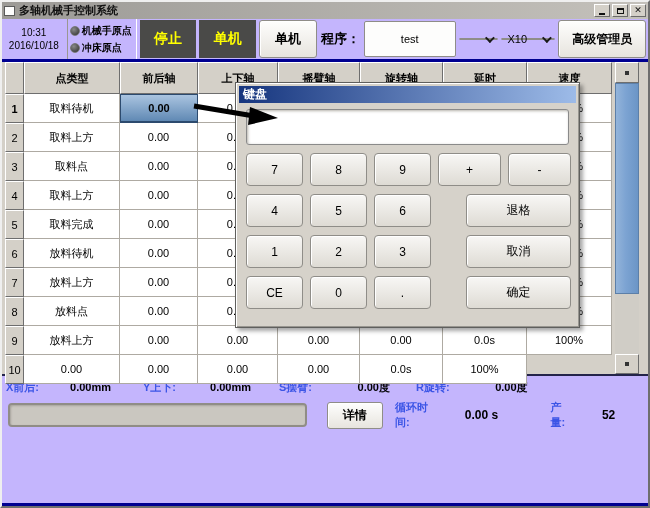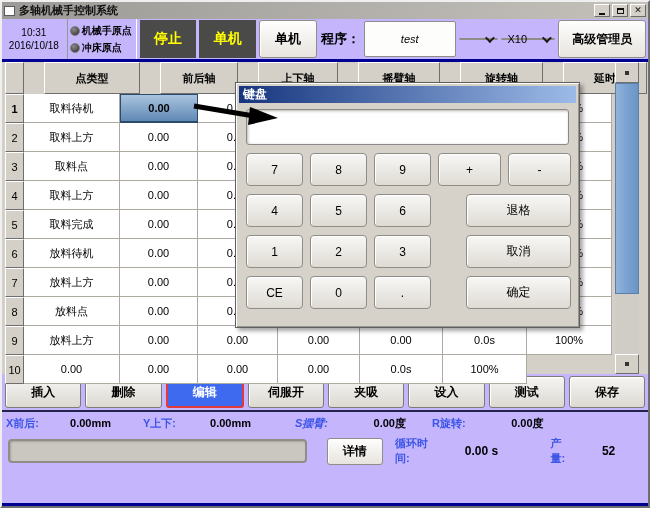--- a/index.html
+++ b/index.html
@@ -22,34 +22,34 @@
   .timebox{width:60px;display:flex;flex-direction:column;justify-content:center;align-items:center;font-size:10px;color:#000;line-height:13px;}
   .originbox{width:70px;border-left:1px solid #9a9792;border-right:1px solid #fff;display:flex;flex-direction:column;justify-content:center;gap:3px;padding-left:2px;}
   .origin-row{display:flex;align-items:center;gap:2px;}
   .led{width:10px;height:10px;border-radius:50%;background:radial-gradient(circle at 35% 30%,#8a8a8a,#2d2d2d);border:1px solid #777;flex:0 0 auto;}
   .olab{font-size:10px;font-weight:bold;color:#000;white-space:nowrap;}
   .dark-panel{width:57px;background:var(--panel-dark);color:var(--yellow);font-size:14px;font-weight:bold;display:flex;align-items:center;justify-content:center;margin:1px 0;}
   .btn{background:linear-gradient(#fefefd,#e7e4de);border:1px solid #8f8d88;border-radius:3px;color:#000;}
   .raised{box-shadow:inset 1px 1px 0 #fff;}
   .btn-single{width:58px;font-size:13px;font-weight:bold;margin:1px 0;}
   .plabel{display:flex;align-items:center;font-size:13px;font-weight:bold;padding:0 1px;white-space:nowrap;}
-  .combo-display{width:92px;margin:2px 0;background:#fdfdfc;border:1px solid #8f8d88;border-radius:2px;display:flex;align-items:center;justify-content:center;font-size:11px;font-style:italic;}
+  .combo-display{width:92px;margin:2px 0;background:#fdfdfc;border:1px solid #8f8d88;border-radius:2px;display:flex;align-items:center;justify-content:center;font-size:11px;}
   .combo{background:linear-gradient(#f1f0ed,#d8d5ce);border:1px solid #8f8d88;border-radius:2px;margin:19px 0;display:flex;align-items:center;justify-content:flex-end;padding:0 5px;}
   .combo.small{width:40px;}
   .combo.x10{width:54px;justify-content:space-between;font-size:11px;}
   .chev{width:7px;height:7px;border-right:2px solid #1a1a1a;border-bottom:2px solid #1a1a1a;transform:rotate(45deg) translateY(-2px);}
   .btn-user{width:88px;font-size:12px;font-weight:bold;margin:1px 0;}
 
   .navy-sep{height:3px;background:var(--navy);flex:0 0 auto;}
 
   
   .table-area{position:relative;height:312px;padding-left:3px;display:flex;flex:0 0 auto;background:#d4d0c8;}
   .grid{width:607px;}
   .thead,.trow{display:grid;grid-template-columns:19px 96px 78px 80px 82px 83px 84px 85px;}
-  .thead{height:32px;gap:20px;}
+  .thead{height:32px;}
   .hcell{background:#d4d0c8;border:1px solid;border-color:#fff #6e6e6e #6e6e6e #fff;display:flex;align-items:center;justify-content:center;font-size:11px;font-weight:bold;color:#000;}
   .trow{height:29px;}
   .cell{background:#fff;border-right:1px solid #aeaaa2;border-bottom:1px solid #aeaaa2;display:flex;align-items:center;justify-content:center;font-size:11px;color:#000;overflow:hidden;}
   .cell.num{background:#d4d0c8;border:1px solid;border-color:#fff #6e6e6e #6e6e6e #fff;font-size:11px;}
   .trow:first-child .num{font-weight:bold;}
   .cell.sel{background:linear-gradient(180deg,var(--selTop),var(--selBot));border:1px solid #2c4a6e;border-bottom-width:2px;font-weight:bold;}
   .scrollbar{width:24px;margin-left:3px;display:flex;flex-direction:column;}
   .sb-btn{height:21px;background:#d4d0c8;border:1px solid;border-color:#fff #6e6e6e #6e6e6e #fff;display:flex;align-items:center;justify-content:center;}
   .dot{width:4px;height:4px;background:#333;}
   .sb-thumb{height:211px;background:linear-gradient(90deg,#93b4da,var(--thumb) 45%,#6b95c6);border:1px solid #5c7fa8;}
@@ -70,21 +70,21 @@
   .action-row{height:36px;display:flex;gap:4px;padding:2px 3px;flex:0 0 auto;}
   .abtn{flex:1;background:linear-gradient(#f6f5f3,#dcd9d2);border:1px solid #7d7b76;border-radius:3px;font-size:12px;font-weight:bold;color:#000;box-shadow:inset 1px 1px 0 #fff;}
   .abtn.active{background:var(--accent);color:#fff;border:2px solid var(--red);box-shadow:none;}
   .dark-sep{height:2px;background:#24244a;flex:0 0 auto;}
 
   
   .status-row{height:22px;display:flex;align-items:center;font-size:11px;font-weight:bold;padding-left:4px;flex:0 0 auto;}
   .slab{color:var(--lblblue);}
   .sval{color:#000;text-align:right;}
   .sval.v1{width:72px;} .slab.l2{margin-left:32px;} .sval.v2{width:75px;}
-  .slab.l3{margin-left:44px;font-style:italic;} .sval.v3{width:78px;} .slab.l4{margin-left:26px;} .sval.v4{width:78px;}
+  .slab.l3{margin-left:28px;} .sval.v3{width:78px;} .slab.l4{margin-left:26px;} .sval.v4{width:78px;}
 
   
   .detail-row{height:34px;display:flex;align-items:center;padding:0 6px;flex:0 0 auto;}
   .msg-input{width:312px;height:24px;background:#cac7c0;border:2px solid #908d86;border-radius:4px;box-shadow:inset 1px 1px 2px #a7a49d;font-size:12px;padding:1px 6px;}
   .btn-detail{width:58px;height:27px;font-size:12px;font-weight:bold;margin-left:20px;}
   .blab{color:var(--lblblue);font-size:11px;font-weight:bold;margin-left:12px;}
   .bval{color:#000;font-size:12px;font-weight:bold;}
   .bval.cyc{width:86px;text-align:center;}
   .blab.yield{margin-left:28px;}
   .bval.yld{width:70px;text-align:center;}
@@ -298,30 +298,20 @@
           <button class="key wide">确定</button>
         </div>
     </div>
 
     <svg class="cursor" viewBox="0 0 92 32" xmlns="http://www.w3.org/2000/svg">
       <path d="M6,8 L66,18" stroke="#000" stroke-width="5" fill="none"></path>
       <polygon points="62,9 90,20 60,27" fill="#000"></polygon>
     </svg>
   </div>
 
-  <div class="action-row" id="actions">
-      <button class="abtn">插入</button>
-      <button class="abtn">删除</button>
-      <button class="abtn active">编辑</button>
-      <button class="abtn">伺服开</button>
-      <button class="abtn">夹吸</button>
-      <button class="abtn">设入</button>
-      <button class="abtn">测试</button>
-      <button class="abtn">保存</button>
-    </div>
 
   <div class="dark-sep"></div>
 
   <div class="status-row" id="statusrow">
       <span class="slab l1">X前后:</span>
       <span class="sval v1">0.00mm</span>
       <span class="slab l2">Y上下:</span>
       <span class="sval v2">0.00mm</span>
       <span class="slab l3">S摆臂:</span>
       <span class="sval v3">0.00度</span>

